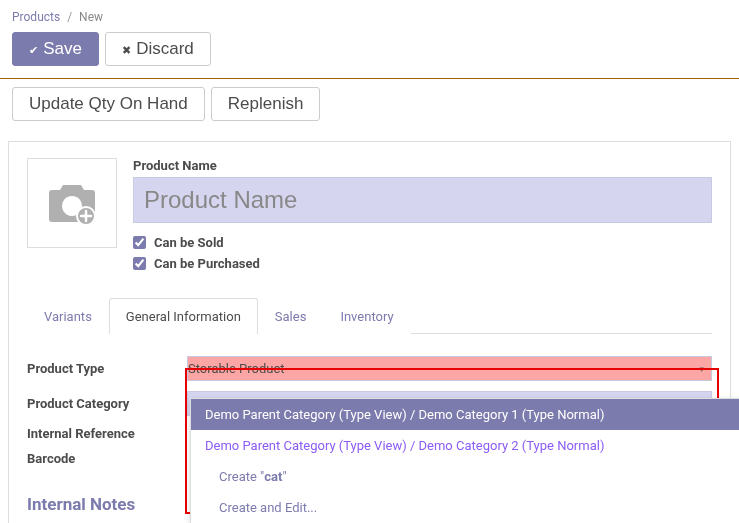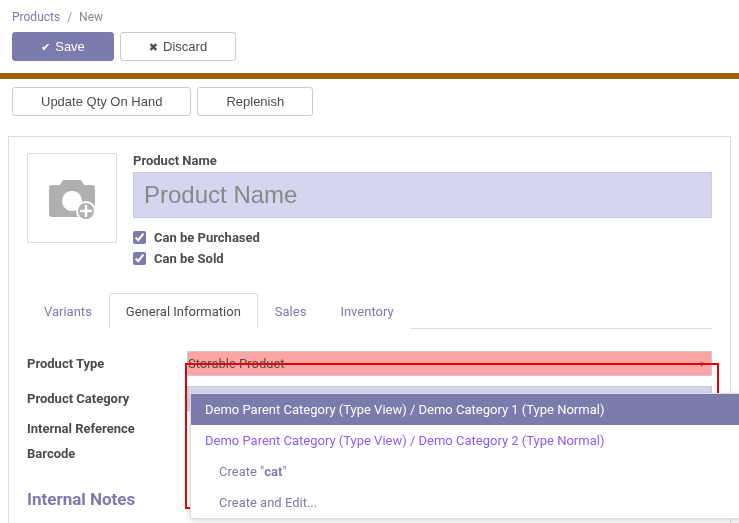--- a/index.html
+++ b/index.html
@@ -4,26 +4,26 @@
 <style>
   * { box-sizing: border-box; margin: 0; padding: 0; }
   body { font-family: -apple-system, BlinkMacSystemFont, "Segoe UI", Roboto, Arial, sans-serif; font-size: 13px; color: #4c4c4c; background: #fff; width: 739px; }
   
   .breadcrumb { padding: 10px 12px 8px; font-size: 12px; }
   .breadcrumb a { color: #7c7bad; text-decoration: none; }
   .breadcrumb .sep { color: #999; margin: 0 4px; }
   .breadcrumb .current { color: #888; }
   
   .btn-row { padding: 0 12px 12px; display: flex; gap: 6px; }
-  .btn { border: 1px solid #ccc; background: #fff; padding: 6px 28px; border-radius: 3px; font-size: 13px; cursor: pointer; color: #4c4c4c; display: inline-flex; gap: 5px; }
+  .btn { border: 1px solid #ccc; background: #fff; padding: 6px 16px; border-radius: 3px; font-size: 17px; cursor: pointer; color: #4c4c4c; display: inline-flex; gap: 5px; }
   .btn-primary { background: #7c7bad; border-color: #7c7bad; color: #fff; }
   .check-icon::before { content: "✔"; font-size: 11px; }
   .times-icon::before { content: "✖"; font-size: 11px; color: #4c4c4c; }
   
-  .action-row { padding: 8px 12px; display: flex; gap: 6px; border-top: 6px solid #a16207; }
+  .action-row { padding: 8px 12px; display: flex; gap: 6px; border-top: 1px solid #a16207; }
   
   .form-sheet { margin: 12px 8px 0; border: 1px solid #ddd; padding: 16px 18px; position: relative; }
   
   .top-section { display: flex; gap: 16px; margin-bottom: 20px; }
   .image-box { width: 90px; height: 90px; border: 1px solid #ddd; display: flex; align-items: center; justify-content: center; flex-shrink: 0; }
   .image-box svg { width: 60px; height: 50px; fill: #b0b0b0; }
   
   .name-section { flex: 1; }
   .name-label { font-weight: bold; color: #4c4c4c; margin-bottom: 4px; display: block; font-size: 13px; }
   .name-input { width: 100%; border: 1px solid #c9c9e0; background: #d5d5ef; padding: 8px 10px; font-size: 24px; color: #888; }
@@ -86,25 +86,25 @@
         <circle cx="44" cy="38" r="9" fill="#b0b0b0" stroke="#fff" stroke-width="2"></circle>
         <path d="M44 33 v10 M39 38 h10" stroke="#fff" stroke-width="2.5" stroke-linecap="round"></path>
       </svg>
     </div>
     <div class="name-section">
       <label class="name-label">Product Name</label>
       <input class="name-input" type="text" placeholder="Product Name" style="">
       <div class="checks">
         <div class="check-item">
           <input type="checkbox" checked="" style="">
-          <span>Can be Purchased</span>
+          <span>Can be Sold</span>
         </div>
         <div class="check-item">
           <input type="checkbox" checked="" style="">
-          <span>Can be Sold</span>
+          <span>Can be Purchased</span>
         </div>
       </div>
     </div>
   </div>
 
   <div class="tabs">
     <div class="tab">Variants</div>
     <div class="tab active">General Information</div>
     <div class="tab">Sales</div>
     <div class="tab">Inventory</div>

